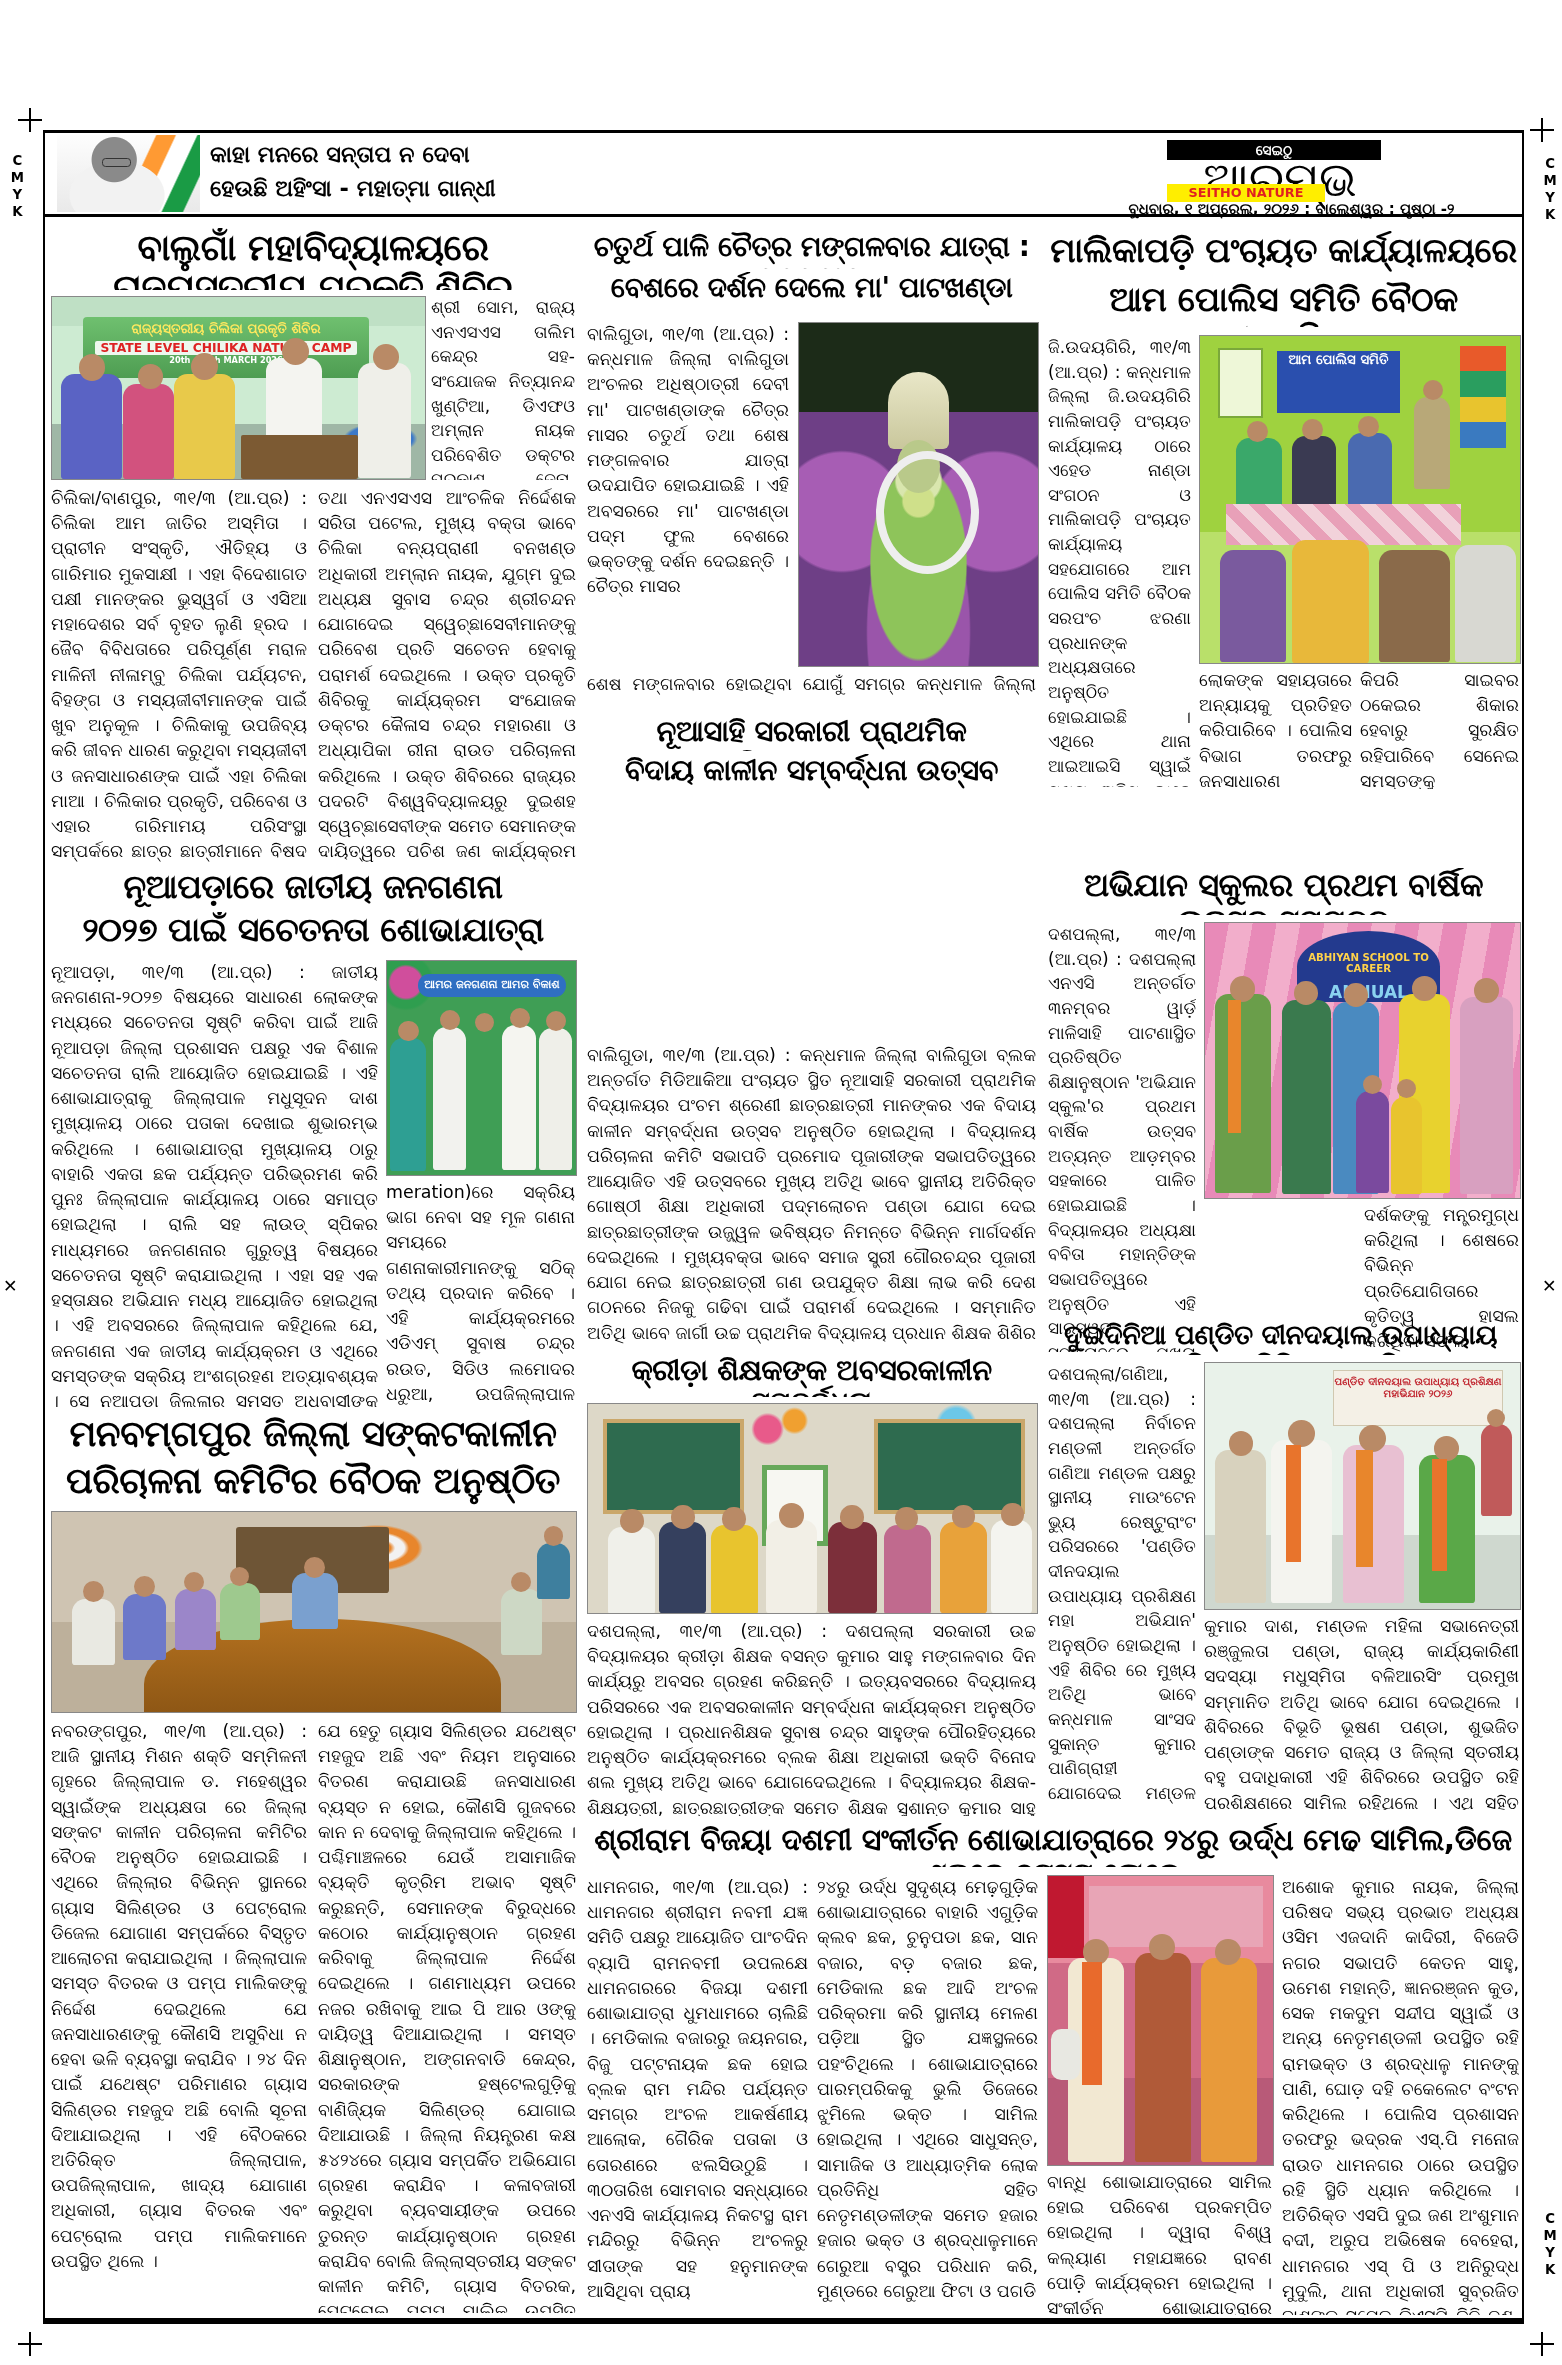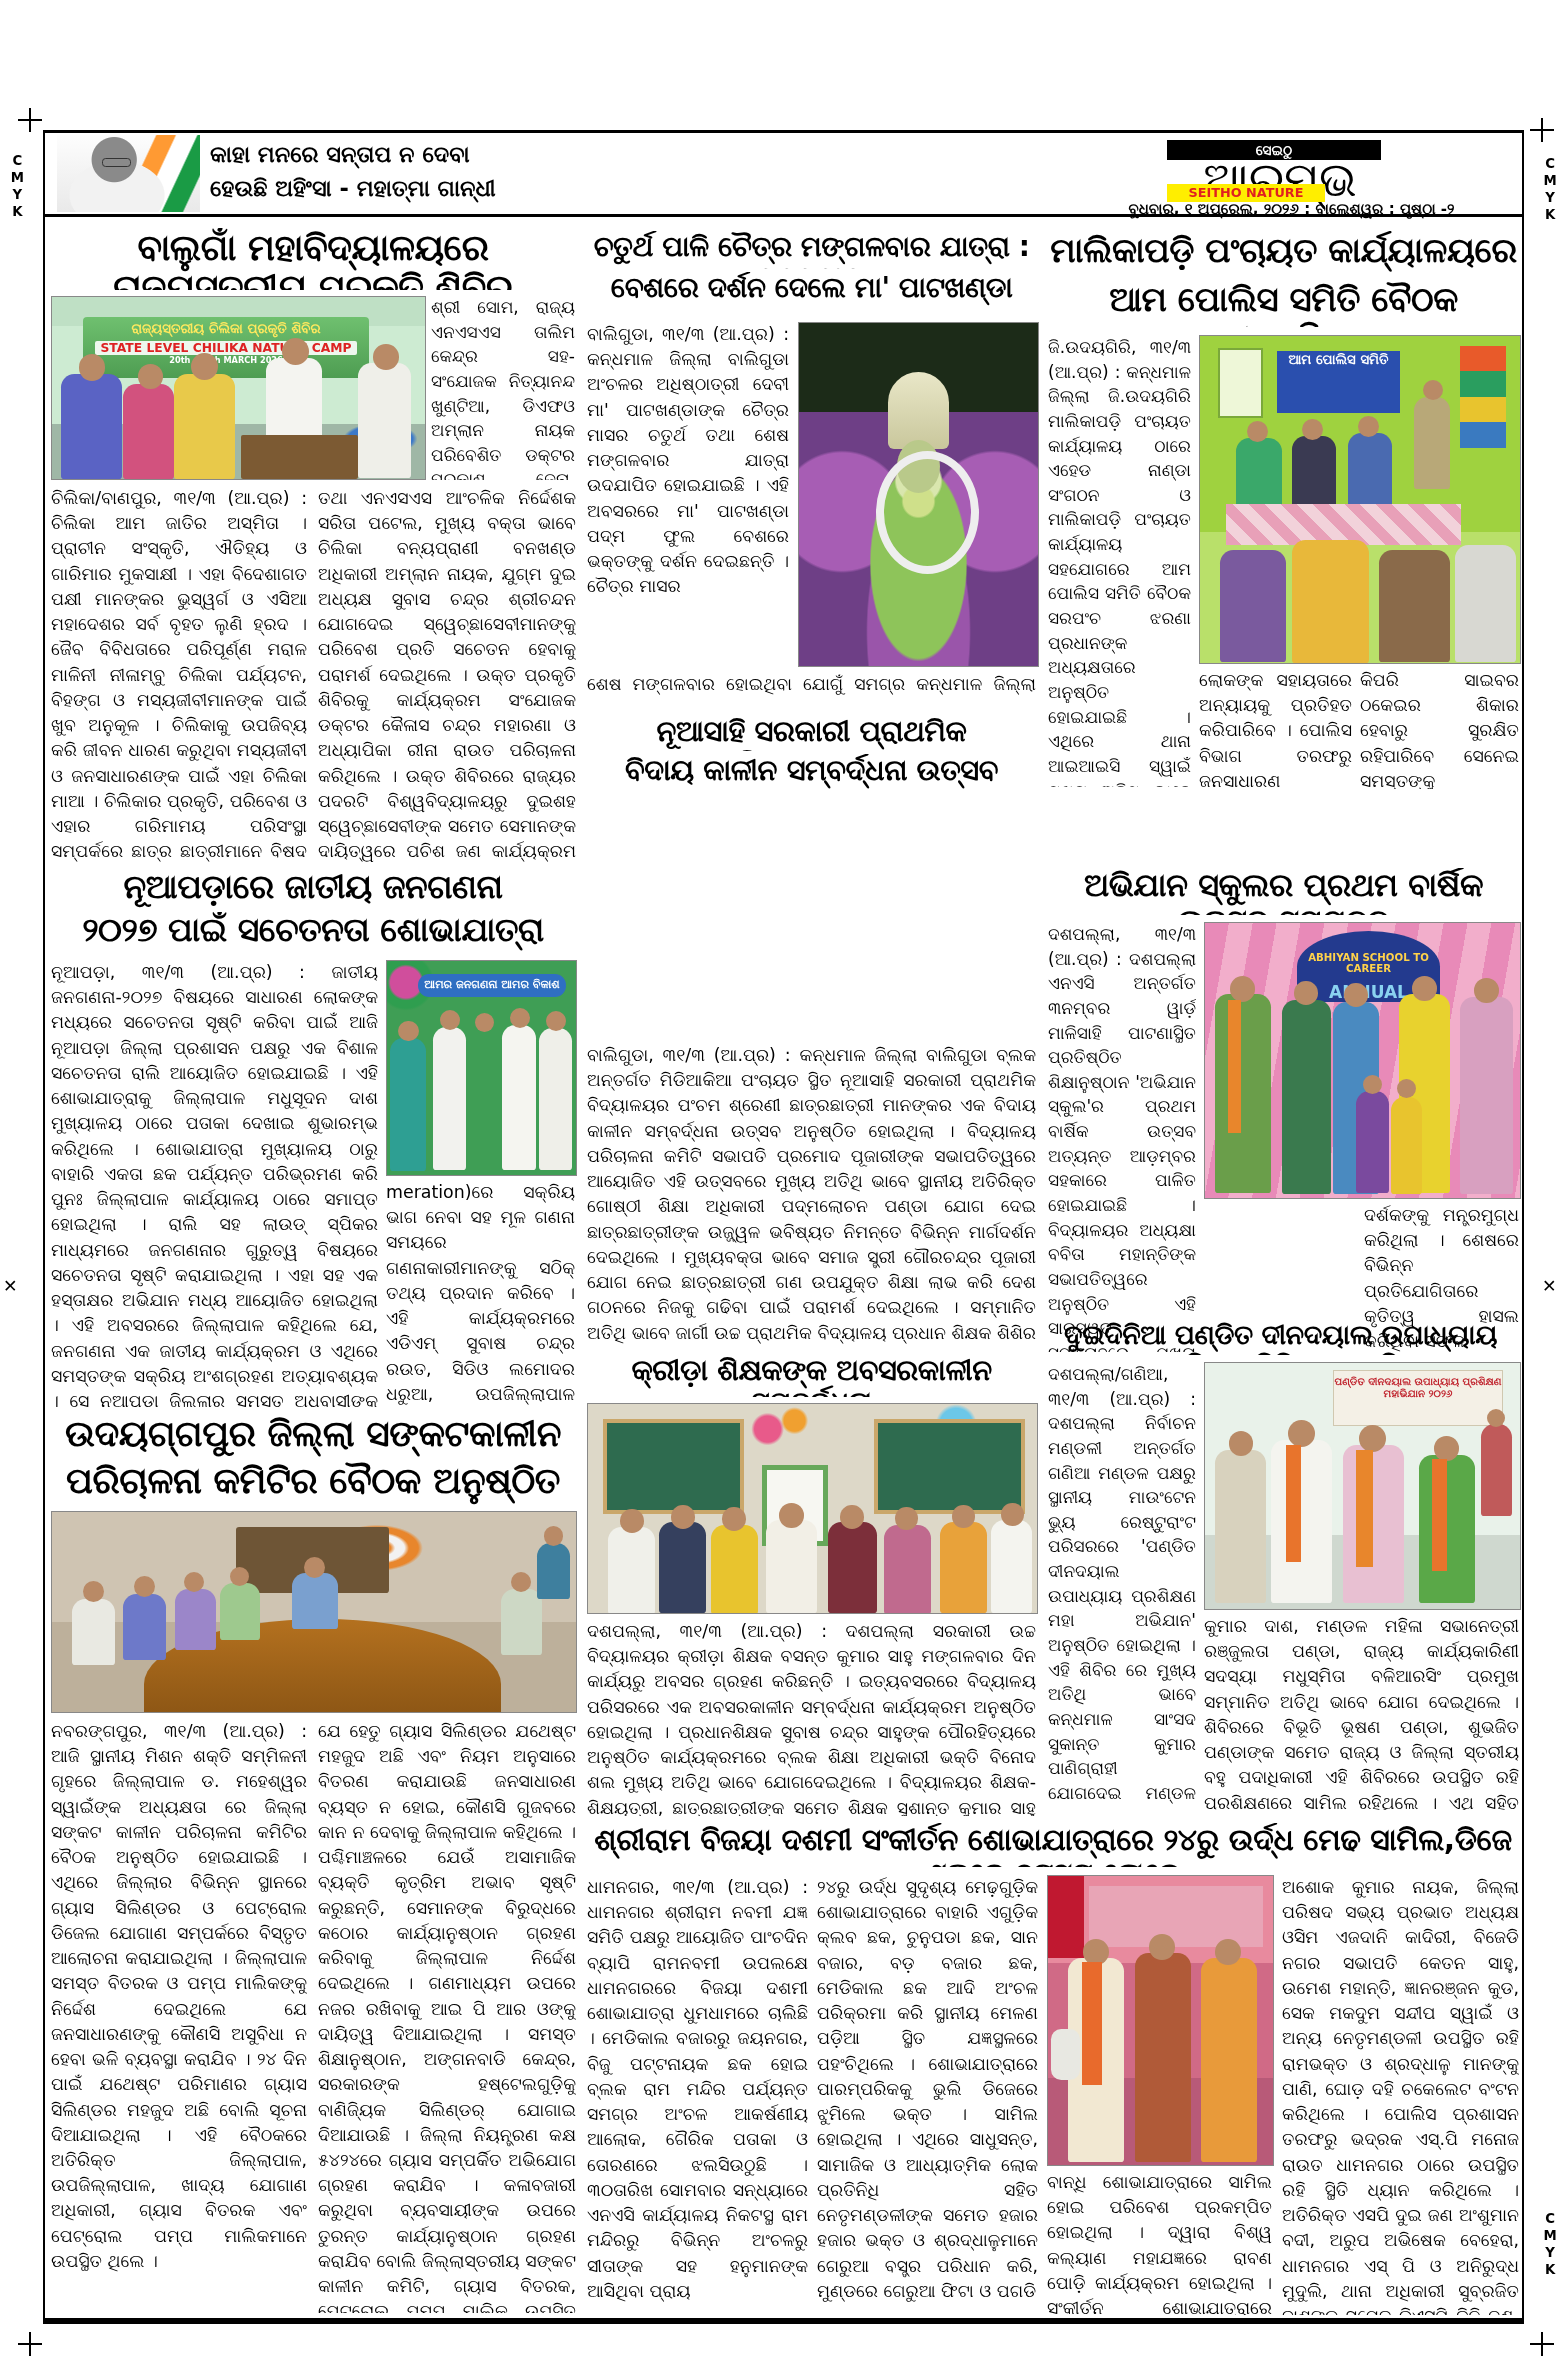--- a/index.html
+++ b/index.html
@@ -104,21 +104,21 @@
     <div class="head" style="left:53px;top:49px;width:20.4px;height:20.4px;"></div>
     <div class="pf torso" style="left:82px;top:69px;width:31px;height:140px;background:#ececе6;"></div>
     <div class="head" style="left:88px;top:52px;width:19.4px;height:19.4px;"></div>
     <div class="pf torso" style="left:115px;top:64px;width:34px;height:145px;background:#f5f5f0;"></div>
     <div class="head" style="left:123px;top:47px;width:20.4px;height:20.4px;"></div>
     <div class="pf torso" style="left:152px;top:67px;width:33px;height:142px;background:#efefe9;"></div>
     <div class="head" style="left:159px;top:50px;width:20.4px;height:20.4px;"></div>
   </div>
   <div class="btxt" style="left:386px;top:1180px;width:189px;height:227px;">meration)ରେ ସକ୍ରିୟ ଭାଗ ନେବା ସହ ମୂଳ ଗଣନା ସମୟରେ ଗଣନାକାରୀମାନଙ୍କୁ ସଠିକ୍ ତଥ୍ୟ ପ୍ରଦାନ କରିବେ । ଏହି କାର୍ଯ୍ୟକ୍ରମରେ ଏଡିଏମ୍ ସୁବାଷ ଚନ୍ଦ୍ର ରଉତ, ସିଡିଓ ଲମୋଦର ଧରୁଆ, ଉପଜିଲ୍ଲାପାଳ ଶ୍ରୀମତୀ ସୁର୍ମି ସୋରେନ, ଜିଲ୍ଲା ପରିଷଦ ଅତିରିକ୍ତ କାର୍ଯ୍ୟନିର୍ବାହୀ ଅଧିକାରୀ କ୍ଷମାନିଧି ଭୋଇ ସହ ସମସ୍ତ ଜିଲ୍ଲାସ୍ତରୀୟ ଅଧିକାରୀମାନେ ଉପସ୍ଥିତ ଥିଲେ । ଉଲ୍ଲେଖଯୋଗ୍ୟ ଯେ, ଜନଗଣନା-୨୦୨୭ ଅନୁସାରେ ସ୍ୱୟଂ ଗଣନା ୦୧.୦୪.୨୦୨୬ରୁ ୧୫.୦୪.୨୦୨୬ ପର୍ଯ୍ୟନ୍ତ ଚାଲିବ ଏବଂ ୧୬.୦୪.୨୦୨୬ ଠାରୁ ମୂଳ ଗଣନା କାର୍ଯ୍ୟ ଆରମ୍ଭ ହେବ ।</div>
 
-  <div class="hl" style="left:51px;top:1414px;width:524px;height:45px;font-size:36px;">ଉଦୟଗ୍ଗପୁର ଜିଲ୍ଲା ସଙ୍କଟକାଳୀନ</div>
+  <div class="hl" style="left:51px;top:1414px;width:524px;height:45px;font-size:36px;">ମନବମ୍ଗପୁର ଜିଲ୍ଲା ସଙ୍କଟକାଳୀନ</div>
   <div class="hl" style="left:51px;top:1461px;width:524px;height:45px;font-size:36px;">ପରିଚାଳନା କମିଟିର ବୈଠକ ଅନୁଷ୍ଠିତ</div>
   <div class="photo" style="left:51px;top:1511px;width:524px;height:200px;
               background:
                 radial-gradient(ellipse at 62% 18%, #e8862c 0 3%, #f2f2f2 4% 6%, #e8862c 7% 9%, transparent 10%),
                 linear-gradient(#cfc4b2 0 55%, #bdb09b 55% 100%);">
     <div class="pf" style="left:92px;top:107px;width:357px;height:93px;background:linear-gradient(#b4711f,#8e5715);border-radius:50% 50% 0 0/70% 70% 0 0;"></div>
     <div class="pf" style="left:184px;top:15.3px;width:153px;height:66px;background:#6e5536;border-radius:3.1px;"></div>
     <div class="pf torso" style="left:240px;top:61px;width:46px;height:56px;background:#7aa0cf;"></div>
     <div class="head" style="left:252px;top:45px;width:21.4px;height:21.4px;"></div>
     <div class="pf torso" style="left:20.4px;top:87px;width:43px;height:66px;background:#e9e9e2;"></div>

